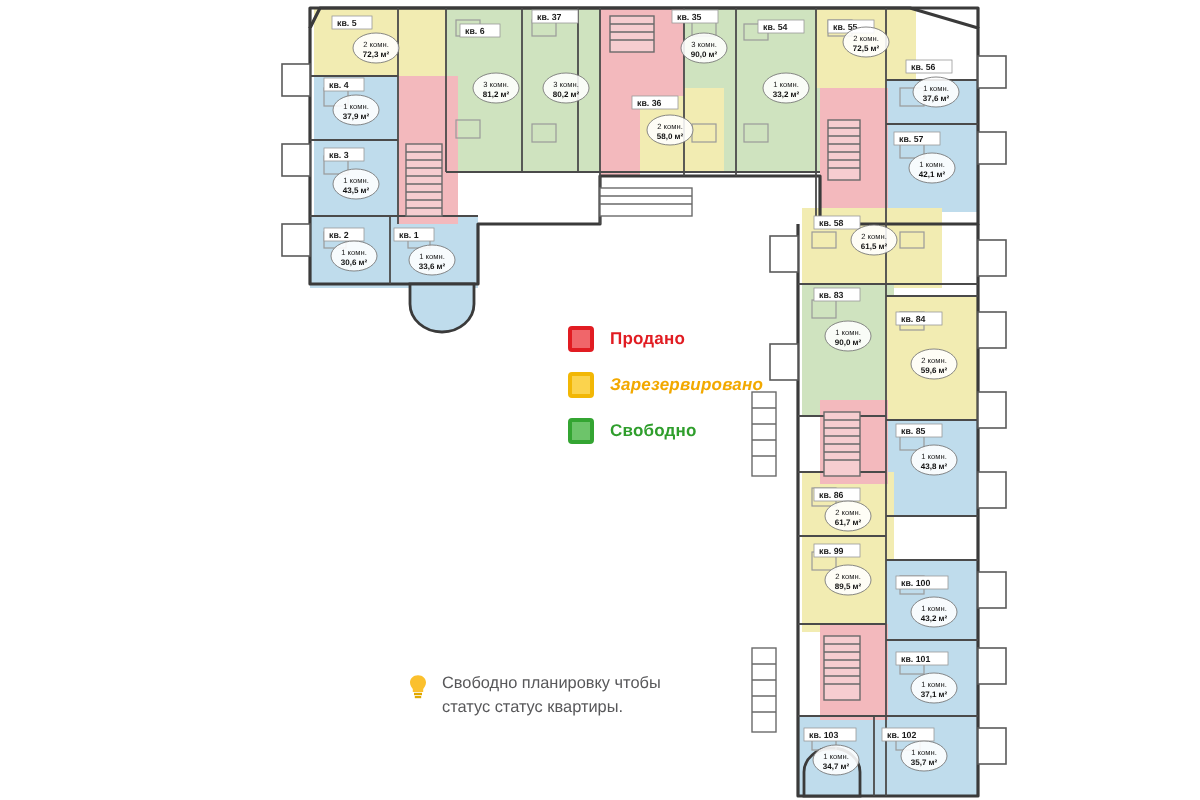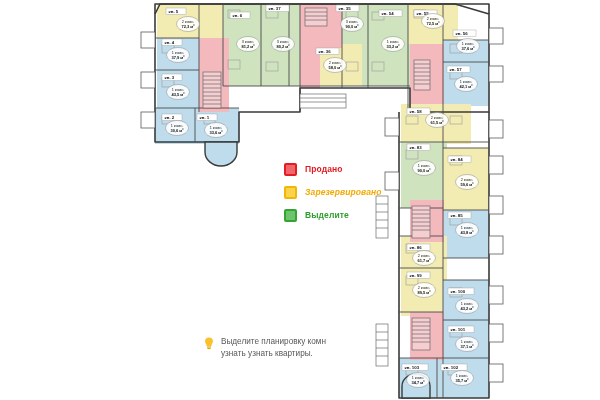--- a/index.html
+++ b/index.html
@@ -364,30 +364,30 @@
     <div class="legend-row">
       <span class="sw sw-sold"></span>
       <span class="legend-label lb-sold">Продано</span>
     </div>
     <div class="legend-row">
       <span class="sw sw-res"></span>
       <span class="legend-label lb-res">Зарезервировано</span>
     </div>
     <div class="legend-row">
       <span class="sw sw-free"></span>
-      <span class="legend-label lb-free">Выделите</span>
+      <span class="legend-label lb-free">Свободно</span>
     </div>
   </div>
 
   <div class="hint">
     <svg class="bulb" width="10" height="13" viewBox="0 0 10 13">
       <path d="M5,0.6 C2.6,0.6 1,2.3 1,4.3 C1,5.8 1.9,6.7 2.4,7.5 L2.4,9 L7.6,9 L7.6,7.5
                C8.1,6.7 9,5.8 9,4.3 C9,2.3 7.4,0.6 5,0.6 Z" fill="#fbc02d"></path>
       <rect x="3" y="9.4" width="4" height="1.2" fill="#e0a800"></rect>
       <rect x="3.4" y="11" width="3.2" height="1.1" fill="#e0a800"></rect>
     </svg>
     <div class="hint-text">
-      <div>Выделите планировку комн</div>
-      <div>узнать узнать квартиры.</div>
+      <div>Свободно планировку чтобы</div>
+      <div>статус статус квартиры.</div>
     </div>
   </div>
 
 </div>
 
 </body></html>

